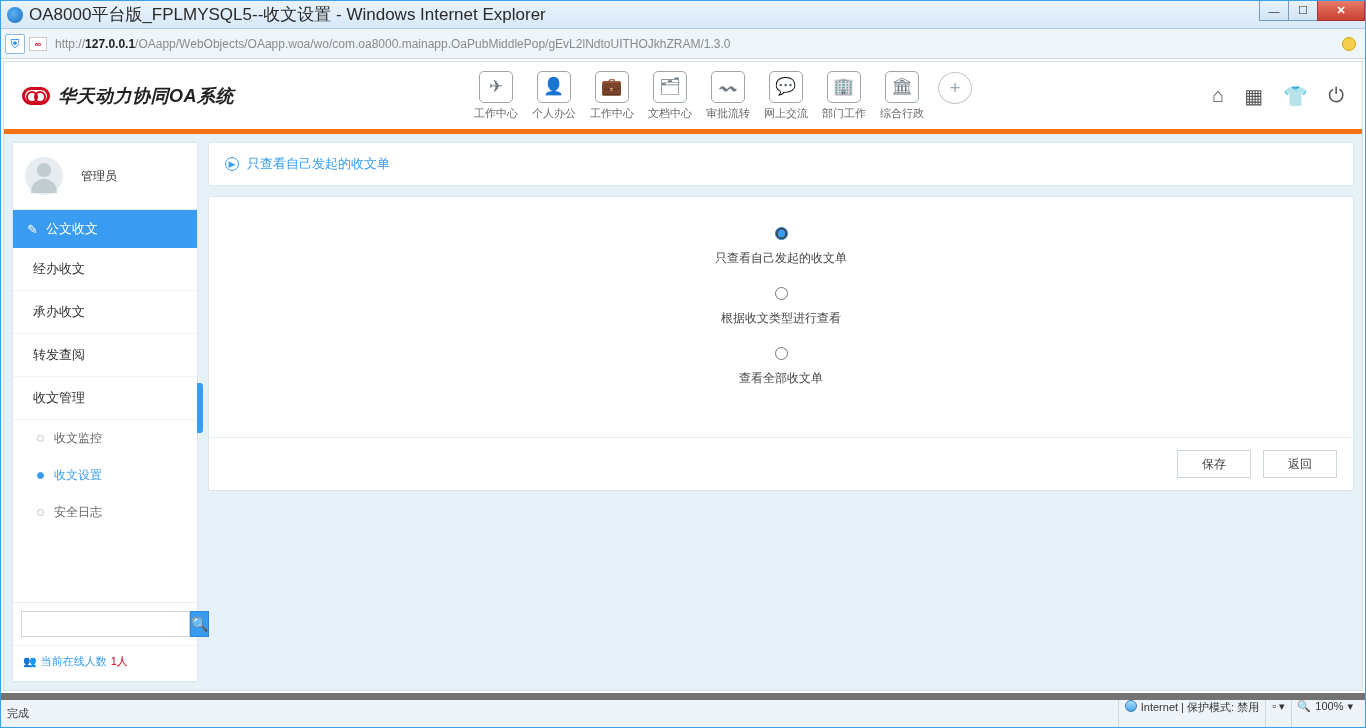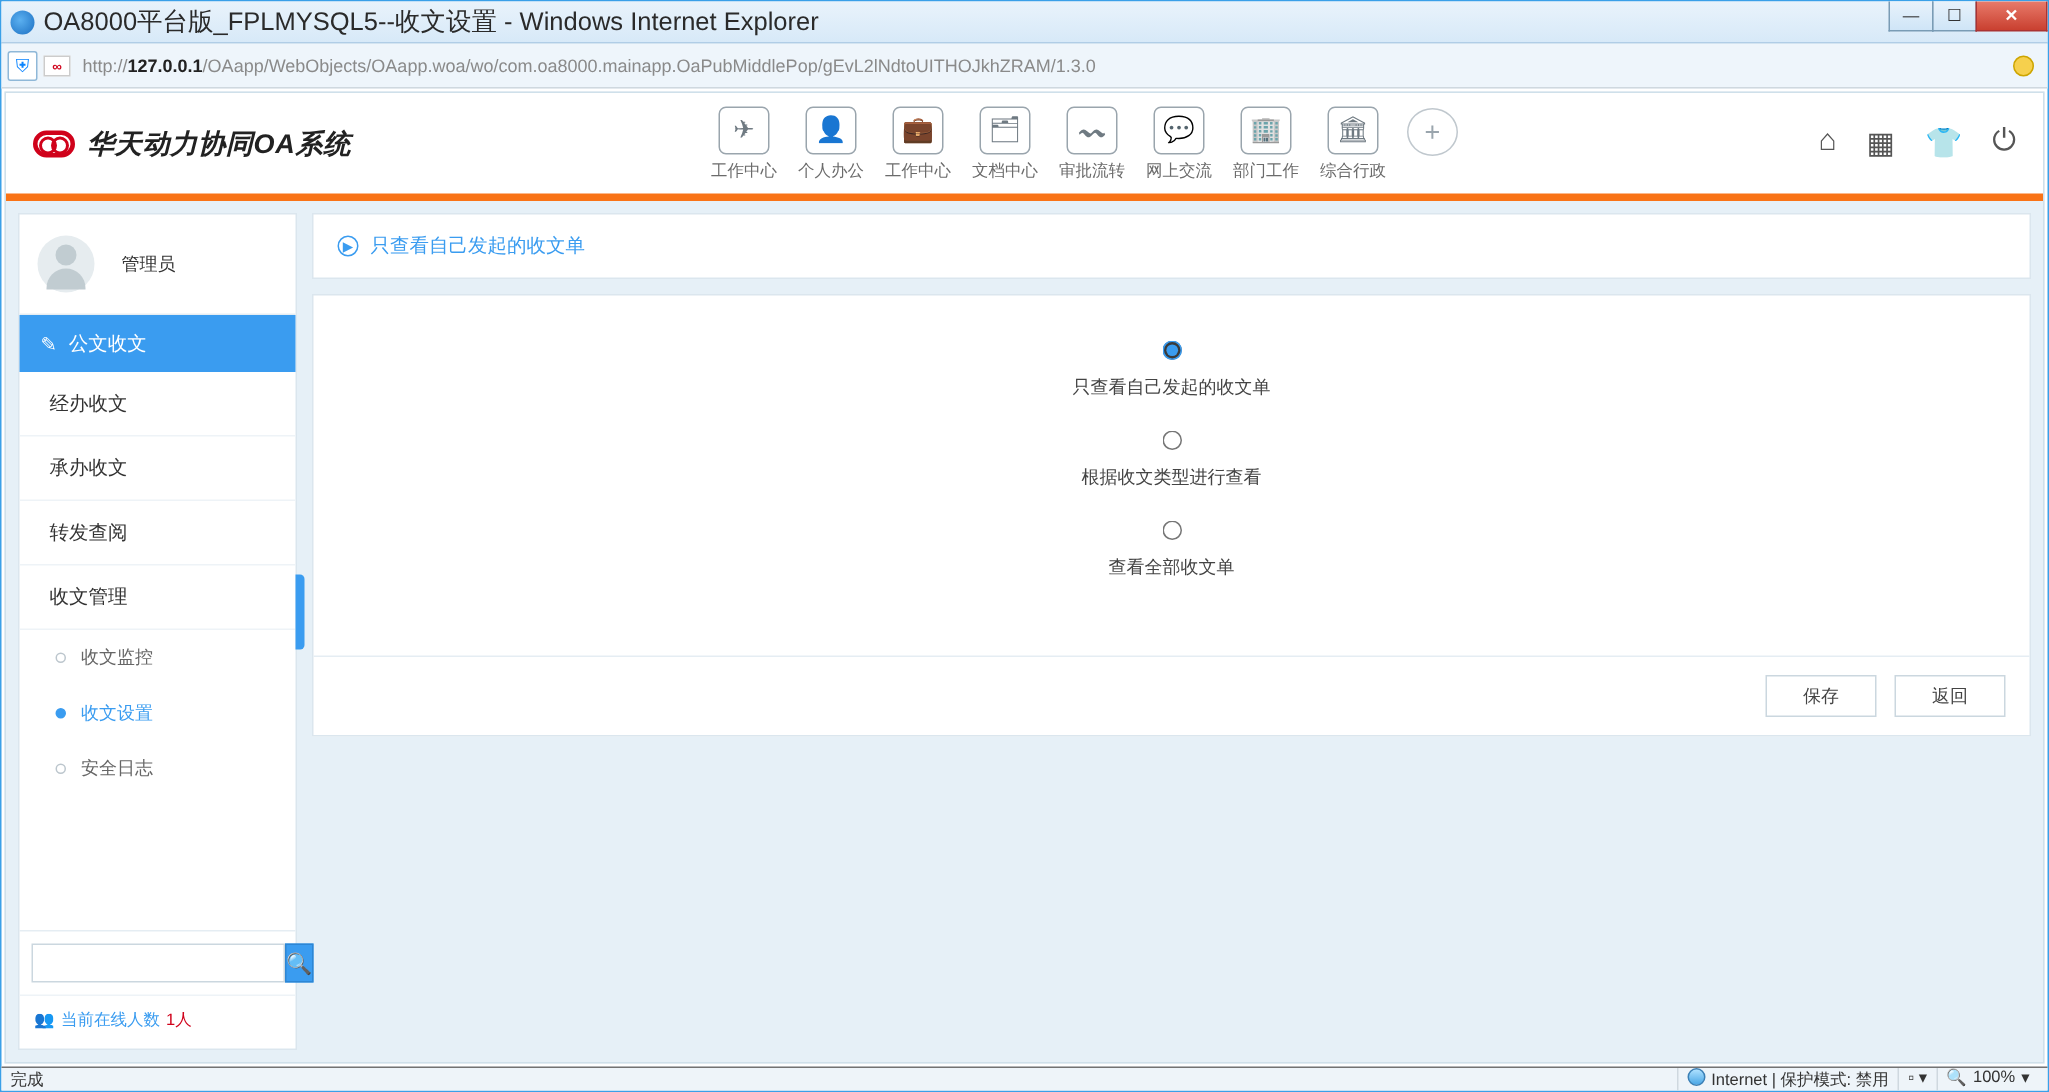--- a/index.html
+++ b/index.html
@@ -67,21 +67,21 @@
 .panel{background:#fff;border:1px solid #dbe6ee;}
 .panel-title{padding:12px 16px;color:#3a9cf0;font-size:13px;display:flex;align-items:center;gap:8px;}
 .panel-title .arrow{width:14px;height:14px;border:1.5px solid #3a9cf0;border-radius:50%;display:flex;align-items:center;justify-content:center;font-size:9px;}
 .panel-body{padding:30px 60px; min-height:160px;}
 .radio-row{display:flex;align-items:center;gap:10px;margin-bottom:20px;font-size:12px;color:#444;flex-direction:column;}
 .radio-row input{width:13px;height:13px;accent-color:#3a9cf0;}
 .panel-foot{border-top:1px solid #e5edf3;padding:12px 16px;display:flex;justify-content:flex-end;gap:12px;}
 .btn{min-width:74px;height:28px;border:1px solid #cbd7df;background:#fff;font-size:12px;color:#444;cursor:pointer;}
 
 
-.status{height:16px;background:#eef4f9;border-top:1px solid #737373;display:flex;align-items:center;font-size:11px;color:#333;padding:0 6px;}
+.status{height:34px;background:#eef4f9;border-top:7px solid #737373;display:flex;align-items:center;font-size:11px;color:#333;padding:0 6px;}
 .status .spacer{flex:1;}
 .status .seg{padding:0 6px;border-left:1px solid #cfd8df;height:100%;display:flex;align-items:flex-start;gap:4px;}
 .globe{width:12px;height:12px;border:1px solid #3a7fb5;border-radius:50%;background:linear-gradient(#aee1ff,#4aa7e6);}
 </style>
 </head>
 <body>
 
 <div class="window">
 
   <div class="titlebar">

